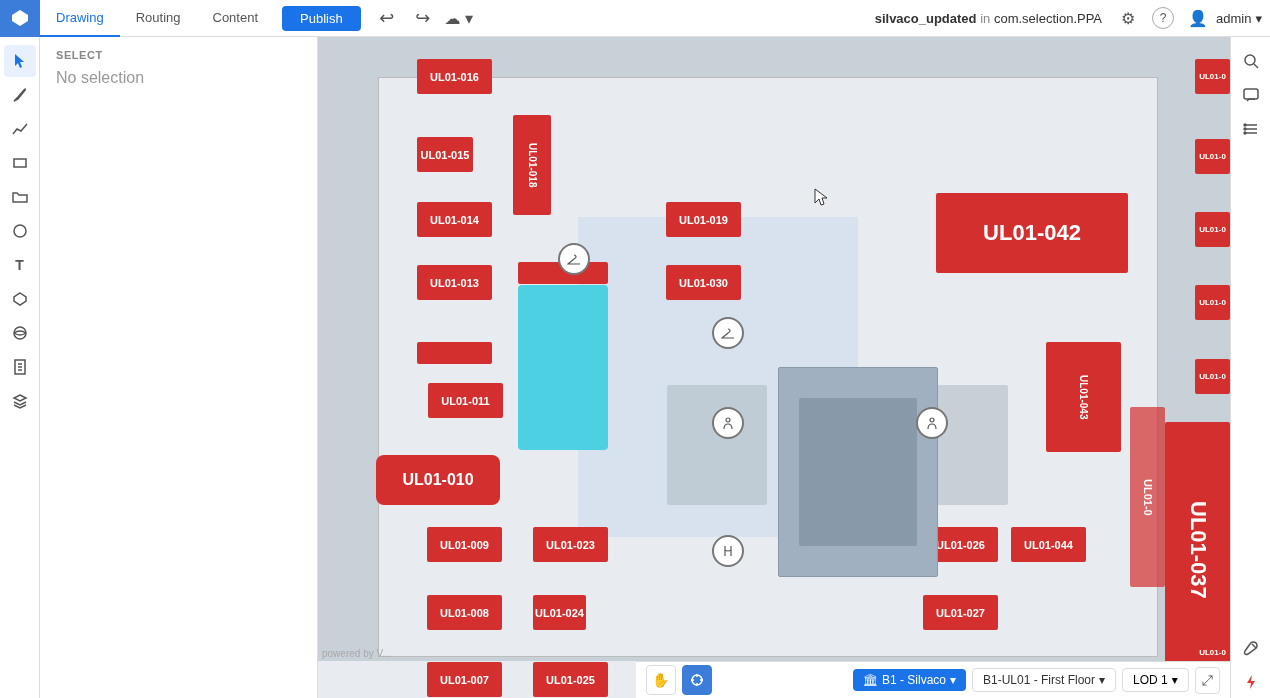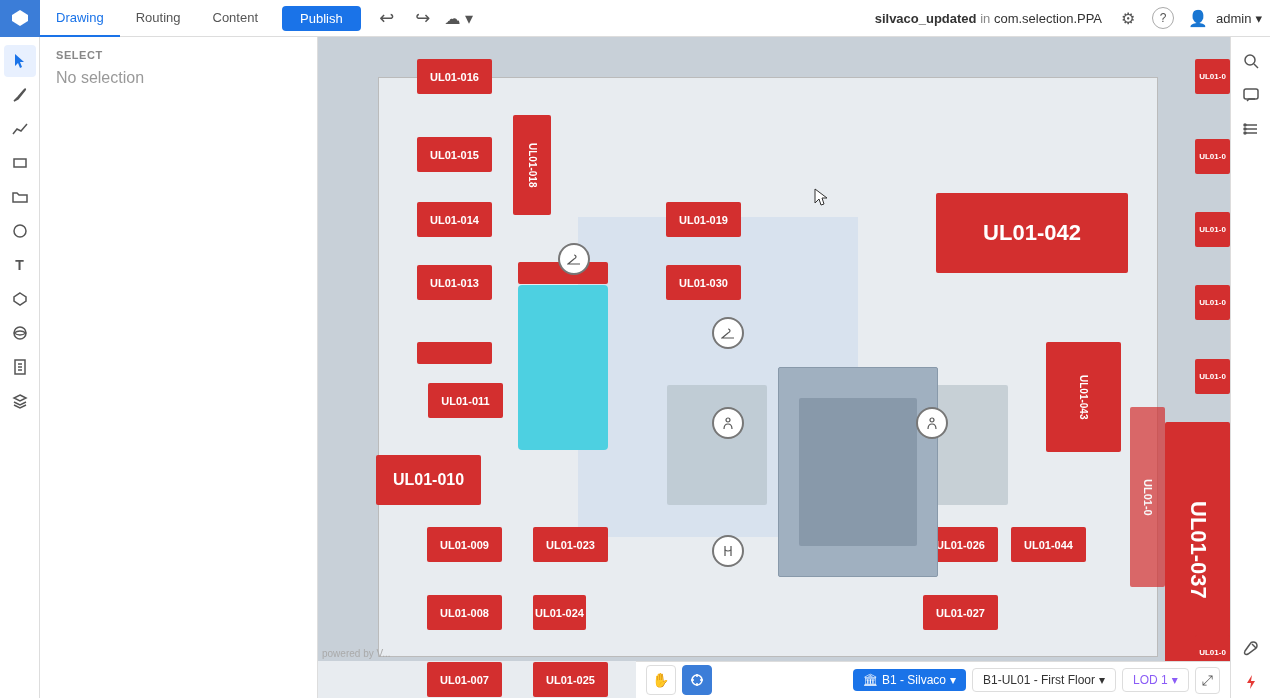--- a/index.html
+++ b/index.html
@@ -95,21 +95,21 @@
     .bottom-spacer { flex: 1; }
     .floor-select {
       background: #1a73e8; color: #fff; border: none; border-radius: 4px;
       padding: 4px 10px; font-size: 12px; cursor: pointer; display: flex; align-items: center; gap: 4px;
     }
     .floor-btn {
       background: #fff; color: #333; border: 1px solid #ddd; border-radius: 4px;
       padding: 4px 10px; font-size: 12px; cursor: pointer; display: flex; align-items: center; gap: 4px;
     }
     .lod-btn {
-      background: #fff; color: #8b5cf6; border: 1px solid #ddd; border-radius: 4px;
+      background: #fff; color: #000000; border: 1px solid #ddd; border-radius: 4px;
       padding: 4px 10px; font-size: 12px; cursor: pointer; display: flex; align-items: center; gap: 4px;
     }
     .expand-btn {
       background: #fff; color: #555; border: 1px solid #ddd; border-radius: 4px;
       padding: 4px 6px; font-size: 14px; cursor: pointer;
     }
 
     
     .map-canvas {
       position: absolute; top: 0; left: 0; right: 0; bottom: 37px;
@@ -293,41 +293,41 @@
   <div class="map-canvas">
 
     <div style="position:absolute;top:0;left:0;right:0;bottom:0;background:#c8d0d8;"></div>
 
     <div style="position:absolute;top:40px;left:60px;width:780px;height:580px;background:#e8ecf0;border:1px solid #bbb;"></div>
 
     <div style="position:absolute;top:180px;left:260px;width:280px;height:320px;background:rgba(200,215,235,0.5);"></div>
 
     <div class="unit-label" style="left:99px;top:22px;width:75px;height:35px;">UL01-016</div>
 
-    <div class="unit-label" style="left:99px;top:100px;width:75px;height:35px;">UL01-015</div>
+    <div class="unit-label" style="left:99px;top:100px;width:56px;height:35px;">UL01-015</div>
 
     <div class="unit-label vertical" style="left:195px;top:78px;width:38px;height:100px;font-size:10px;">UL01-018</div>
 
     <div class="unit-label" style="left:99px;top:165px;width:75px;height:35px;">UL01-014</div>
 
     <div class="unit-label" style="left:348px;top:165px;width:75px;height:35px;">UL01-019</div>
 
     <div class="unit-label" style="left:99px;top:228px;width:75px;height:35px;">UL01-013</div>
 
     <div class="unit-label" style="left:348px;top:228px;width:75px;height:35px;">UL01-030</div>
 
     <div class="unit-label large" style="left:618px;top:148px;width:192px;height:80px;font-size:22px;">UL01-042</div>
 
     <div class="unit-label vertical" style="left:728px;top:305px;width:75px;height:110px;font-size:10px;">UL01-043</div>
 
     <div class="unit-label" style="left:99px;top:305px;width:75px;height:22px;font-size:8px;"></div>
 
     <div class="unit-label" style="left:110px;top:346px;width:75px;height:35px;">UL01-011</div>
 
-    <div class="unit-label medium" style="left:58px;top:418px;width:105px;height:50px;font-size:16px;">UL01-010</div>
+    <div class="unit-label medium" style="left:58px;top:418px;width:124px;height:50px;font-size:16px;border-radius:8px;">UL01-010</div>
 
     <div class="unit-label" style="left:109px;top:490px;width:75px;height:35px;">UL01-009</div>
 
     <div class="unit-label" style="left:215px;top:490px;width:75px;height:35px;">UL01-023</div>
 
     <div class="unit-label" style="left:605px;top:490px;width:75px;height:35px;">UL01-026</div>
 
     <div class="unit-label" style="left:693px;top:490px;width:75px;height:35px;">UL01-044</div>
 
     <div class="unit-label" style="left:109px;top:558px;width:75px;height:35px;">UL01-008</div>

